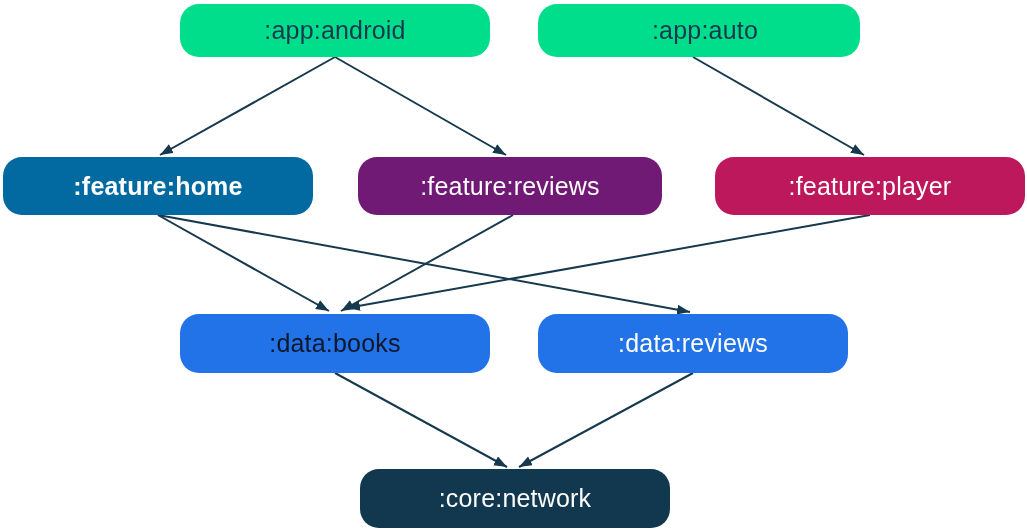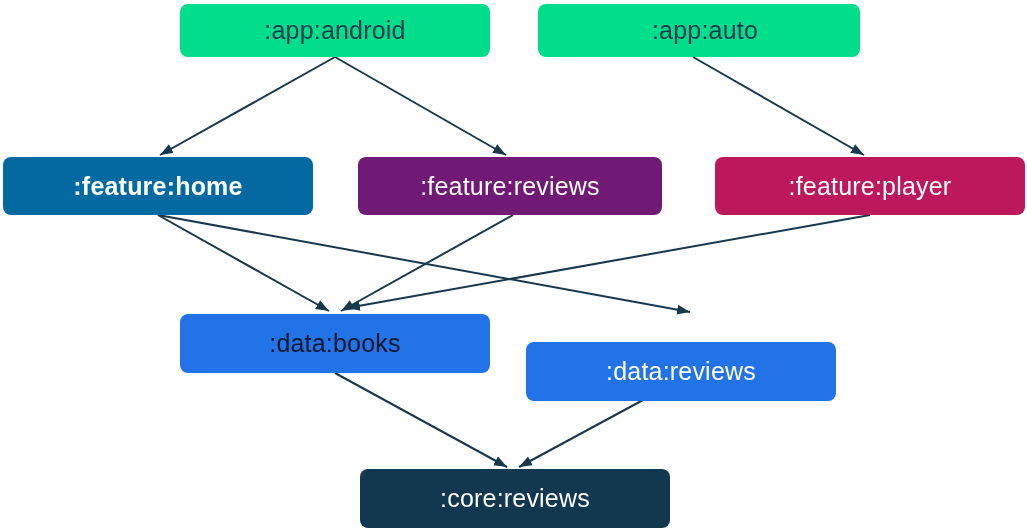--- a/index.html
+++ b/index.html
@@ -22,21 +22,21 @@
     left: 0; top: 0;
     width: 1027px;
     height: 531px;
     pointer-events: none;
   }
   .node {
     position: absolute;
     display: flex;
     align-items: center;
     justify-content: center;
-    border-radius: 8px;
+    border-radius: 19px;
     font-size: 25px;
     letter-spacing: 0.2px;
     white-space: nowrap;
     user-select: none;
   }
 </style>
 </head>
 <body>
 
 <div class="canvas">
@@ -70,20 +70,20 @@
       </div>
       <div class="node" style="left: 358px; top: 157px; width: 304px; height: 58px; background: #701a75; color: rgb(253, 253, 253);">
         <span>:feature:reviews</span>
       </div>
       <div class="node" style="left: 715px; top: 157px; width: 310px; height: 58px; background: #be185d; color: rgb(253, 253, 253);">
         <span>:feature:player</span>
       </div>
       <div class="node" style="left: 180px; top: 314px; width: 310px; height: 59px; background: rgb(34, 114, 232); color: #0f172a;">
         <span>:data:books</span>
       </div>
-      <div class="node" style="left: 526px; top: 314px; width: 310px; height: 59px; background: rgb(34, 114, 232); color: rgb(253, 253, 253); margin-top: 28px;">
+      <div class="node" style="left: 538px; top: 314px; width: 310px; height: 59px; background: rgb(34, 114, 232); color: rgb(253, 253, 253);">
         <span>:data:reviews</span>
       </div>
       <div class="node" style="left: 360px; top: 469px; width: 310px; height: 59px; background: rgb(17, 56, 78); color: rgb(253, 253, 253);">
-        <span>:core:reviews</span>
+        <span>:core:network</span>
       </div>
     </div>
 </div>
 
 </body></html>

